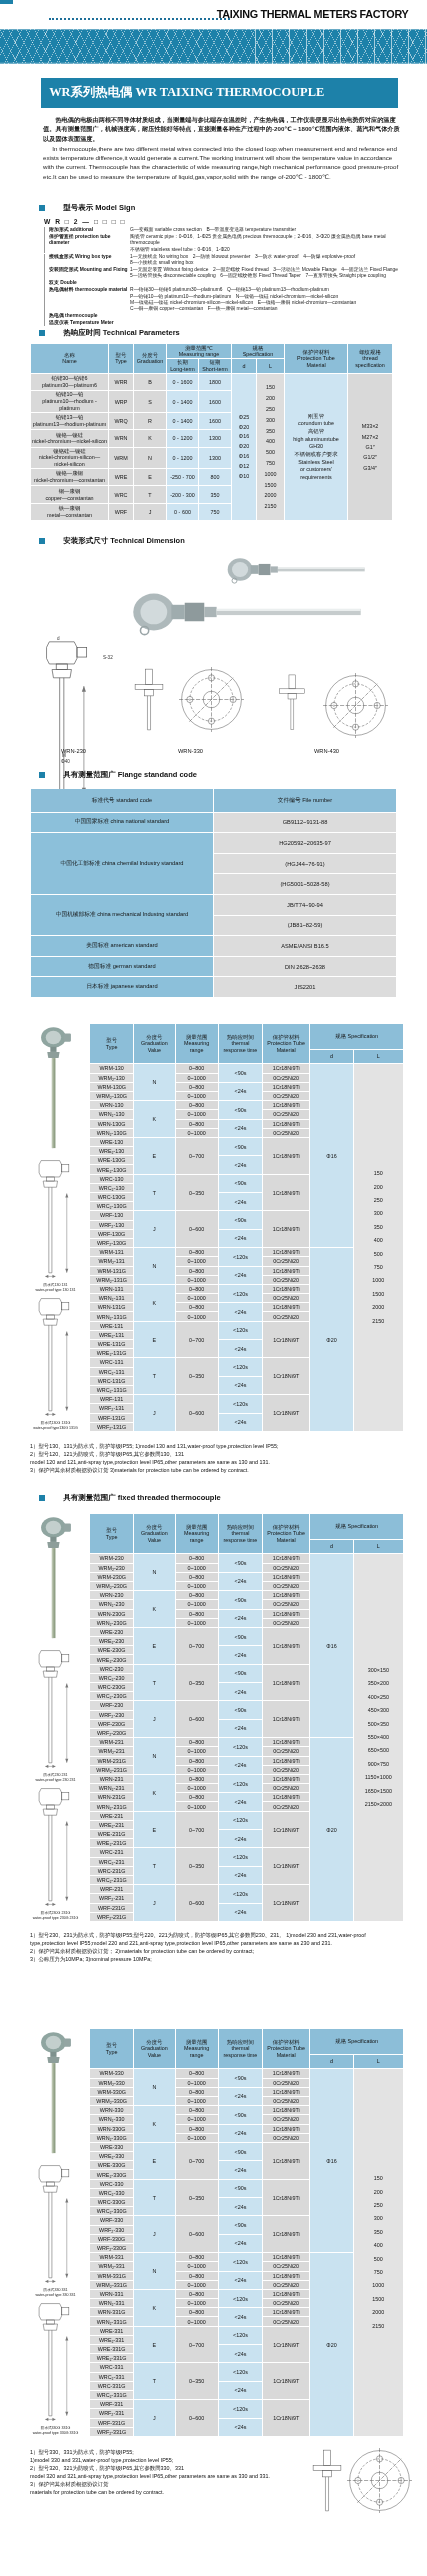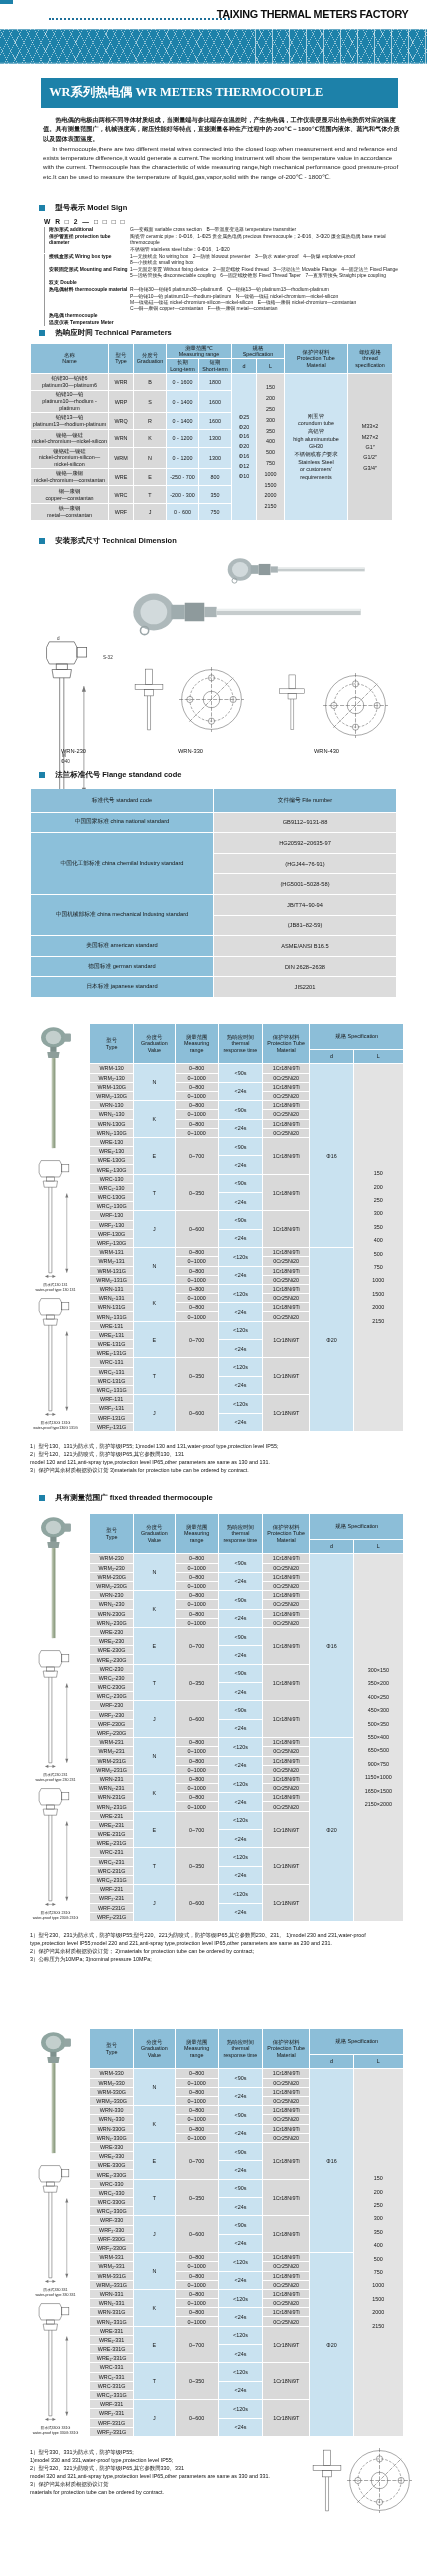--- a/index.html
+++ b/index.html
@@ -15,21 +15,21 @@
       repeating-linear-gradient(63deg, rgba(255,255,255,.55) 0 0.5px, transparent 0.5px 7.7px),
       repeating-linear-gradient(-63deg, rgba(255,255,255,.55) 0 0.5px, transparent 0.5px 7.7px),
       repeating-linear-gradient(90deg, rgba(255,255,255,.6) 0 0.5px, transparent 0.5px 17px),
       linear-gradient(rgba(255,255,255,.5),rgba(255,255,255,0) 1.5px, rgba(255,255,255,0) 33px, rgba(255,255,255,.5));}
   #titlebar{top:78px;left:41px;width:357px;height:30px;background:#1d81a9;color:#fff;
     font-family:"Liberation Serif","DejaVu Serif",serif;font-weight:bold;font-size:12.4px;line-height:29px;padding-left:8.2px;box-sizing:border-box;}
   #intro{top:115px;left:43px;width:359px;font-size:6.2px;line-height:1.5;}
   #intro .zh{margin:0 0 1px 0;text-indent:2em;font-weight:bold;color:#1b1b1b;}
   #intro .en{margin:0;text-indent:1.5em;color:#222;}
   
-  .sechdr{left:39px;font-size:7.5px;font-weight:bold;color:#111;display:flex;align-items:center;gap:10px;}
+  .sechdr{left:39px;font-size:7.5px;font-weight:bold;color:#111;display:flex;align-items:center;gap:18px;}
   .sq{width:6.2px;height:6.2px;background:#1d81a9;display:inline-block;}
   
   #modelsign{top:218px;left:44px;width:361px;height:108px;overflow:hidden;}
   #mscode{font-size:6.7px;font-weight:bold;letter-spacing:1.5px;margin-bottom:2.1px;}
   .ms-row{display:flex;border-left:0.5px solid #999;padding-left:4.1px;margin-bottom:0.5px;}
   .ms-label{width:81px;flex:none;font-weight:bold;font-size:4.9px;line-height:6.4px;color:#111;}
   .ms-items{flex:1;display:flex;flex-wrap:wrap;column-gap:4.6px;font-size:4.9px;line-height:6.4px;color:#222;}
   
   table.blk{border-collapse:separate;border-spacing:1px;table-layout:fixed;}
   table.blk th{background:#8cbed8;font-weight:normal;font-size:5.4px;line-height:1.2;white-space:pre-line;padding:0.5px;}
@@ -77,21 +77,21 @@
 </style>
 </head>
 <body>
 
 <div id="page">
 
   <div class="abs" id="corner"></div>
   <div class="abs" id="hdr-dots"></div>
   <div class="abs" id="factory">TAIXING THERMAL METERS FACTORY</div>
   <div class="abs" id="band"></div>
-  <div class="abs" id="titlebar">WR系列热电偶 WR METERS THERMOCOUPLE</div>
+  <div class="abs" id="titlebar">WR系列热电偶 WR TAIXING THERMOCOUPLE</div>
 
   <div class="abs" id="intro">
     <p class="zh">热电偶的电极由两根不同导体材质组成，当测量端与参比端存在温差时，产生热电偶，工作仪表便显示出热电势所对应的温度值。具有测量范围广，机械强度高，耐压性能好等特点，直接测量各种生产过程中的-200℃－1800℃范围内液体、蒸汽和气体介质以及固体表面温度。</p>
     <p class="en">In thermocouple,there are two different metal wires connected into the closed loop.when measurement end and referance end exists temperature difference,it would generate a current.The working instrument will show the temperature value in accordance with the current. Thermocouple has the characteristic of wide measuring range,high mechanical performance good pressure-proof etc.It can be used to measure the temperature of liquid,gas,vapor,solid with the range of-200℃ - 1800℃.</p>
   </div>
 
   <div class="abs sechdr" style="top:203px">
     <span class="sq"></span>
     <span>型号表示 Model Sign</span>
   </div>
@@ -404,21 +404,21 @@
     <line x1="22" y1="108" x2="108" y2="22" stroke-dasharray="8 3"></line>
   </svg>
       </div>
     <span class="abs cap" style="top:199px;left:61px">WRN-230</span>
     <span class="abs cap" style="top:199px;left:178px">WRN-330</span>
     <span class="abs cap" style="top:199px;left:314px">WRN-430</span>
   </div>
 
   <div class="abs sechdr" style="top:770px">
     <span class="sq"></span>
-    <span>法兰标准代号 Flange standand code</span>
+    <span>具有测量范围广 Flange standand code</span>
   </div>
   <table class="abs blk" id="flangetbl">
     <colgroup>
         <col style="width:182px">
         <col style="width:182px">
       </colgroup>
     <thead>
         <tr>
           <th>标准代号 standard code</th>
           <th>文件编号 File number</th>

